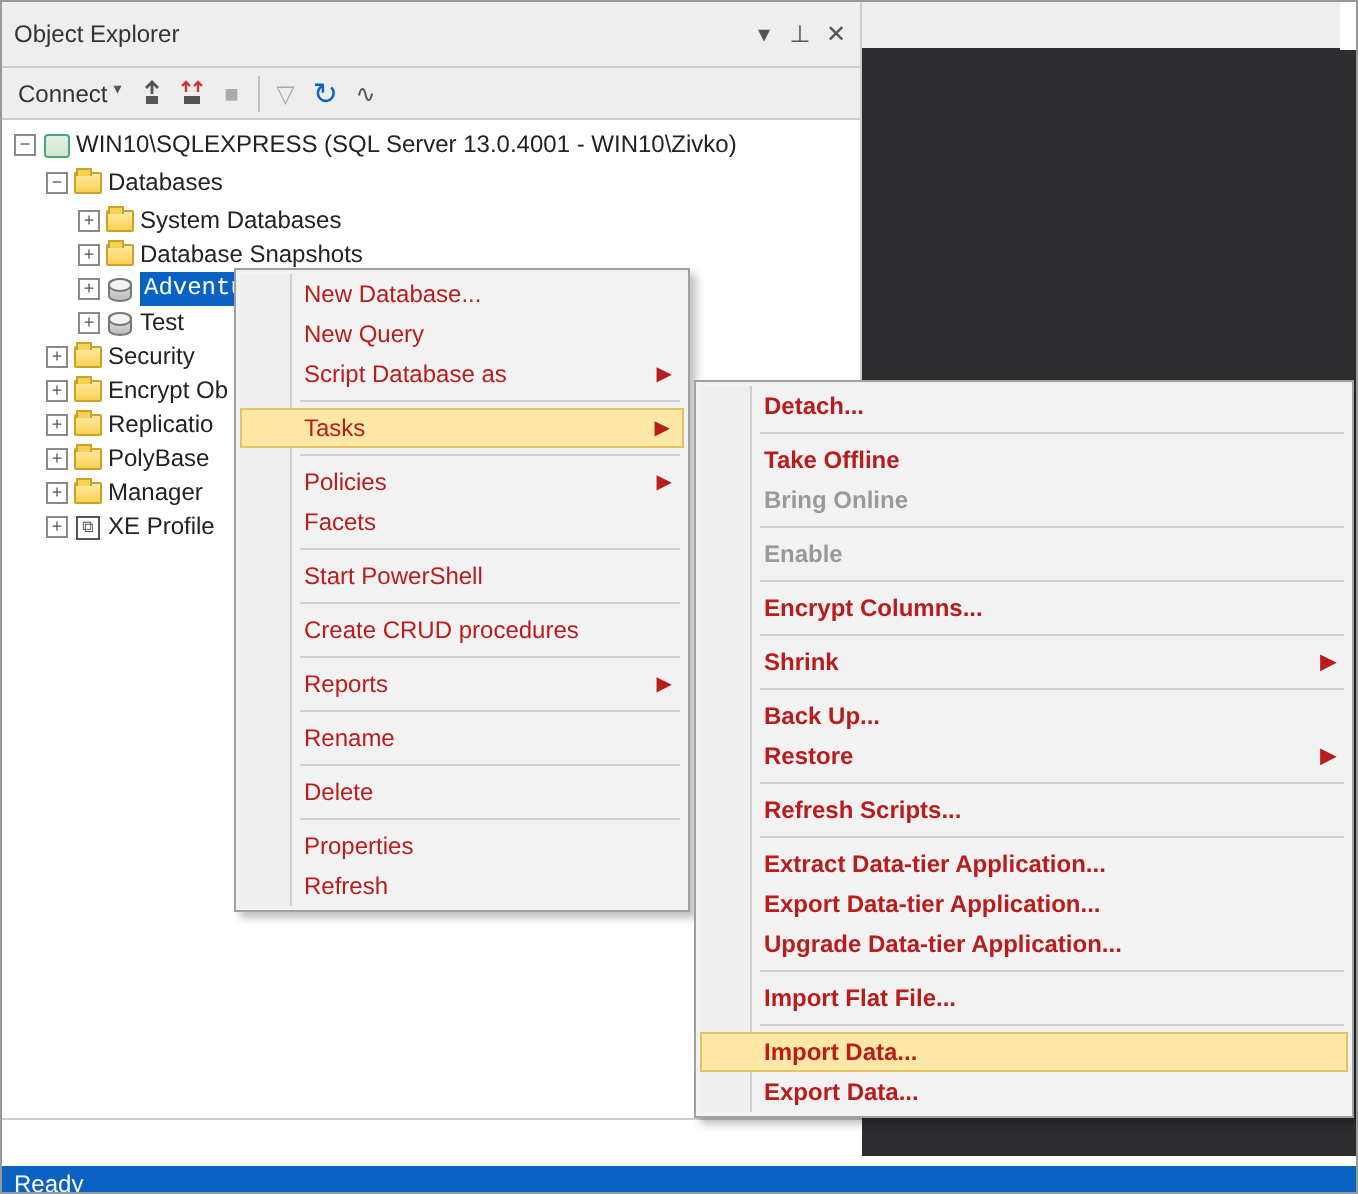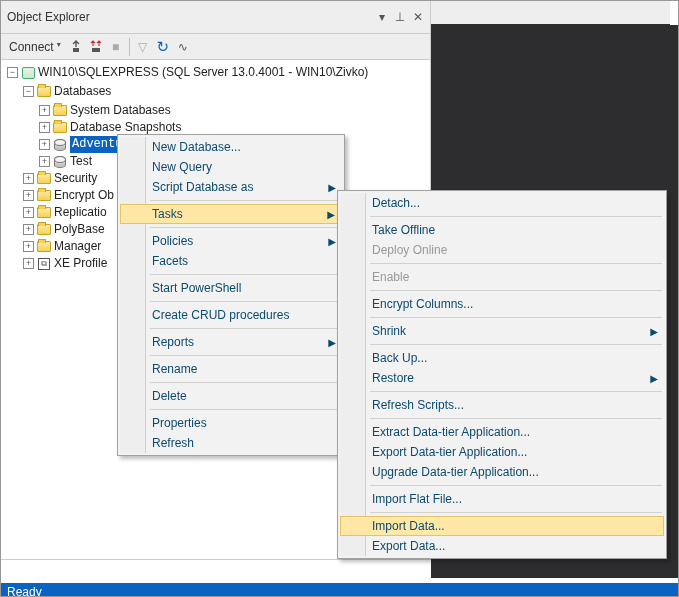--- a/index.html
+++ b/index.html
@@ -31,28 +31,28 @@
 .db { width: 12px; height: 12px; border: 1px solid #777; border-radius: 50% / 25%; background: linear-gradient(#e8e8e8,#bdbdbd); position: relative; }
 .db:before { content:""; position:absolute; top:-1px; left:-1px; right:-1px; height:5px; border:1px solid #777; border-radius:50%/50%; background:#f3f3f3;}
 .server { width: 13px; height: 12px; background: linear-gradient(#e6f0e6,#cfe8cf); border:1px solid #4a7; border-radius:2px; position:relative;}
 .xe { width:12px;height:12px;border:1px solid #555;display:inline-flex;align-items:center;justify-content:center;font-size:8px;color:#555;}
 .selected-hl { background: #0a63c2; color: #ffffff; outline: 1px dotted #fff; padding: 0 2px; font-family: Liberation Mono, monospace;}
 
 
 .context-menu { position: absolute; background: #f2f2f2; border: 1px solid #a0a0a0; box-shadow: 3px 3px 4px rgba(0,0,0,0.25); min-width: 228px; padding: 2px; }
 .context-menu .gutter { position: absolute; left: 2px; top: 2px; bottom: 2px; width: 26px; background: #eee; }
 .context-menu .gutter:after { content:""; position:absolute; right:0; top:0; bottom:0; width:1px; background:#d0d0d0;}
-.menu-item { position: relative; padding: 3px 20px 3px 32px; color: #0c4a6e; white-space: nowrap; }
+.menu-item { position: relative; padding: 3px 20px 3px 32px; color: #b91c1c; white-space: nowrap; }
 .menu-item.disabled { color: #9a9a9a; }
 .menu-item.highlight { background: #ffe8a6; border: 1px solid #e5c365; padding: 2px 19px 2px 31px; }
 .menu-item .arrow { position: absolute; right: 6px; top: 50%; transform: translateY(-50%); font-size: 10px; }
 .menu-sep { height: 1px; background: #d0d0d0; margin: 3px 2px 3px 30px; }
 
 #menu1 { left: 116px; top: 133px; }
-#menu2 { left: 336px; top: 189px; width: 330px; }
+#menu2 { left: 346px; top: 189px; width: 330px; font-weight: bold; }
 
 #panel-body { width: 430px; height: 559px; background: #fff; border-right: 1px solid #ccc; border-bottom: 1px solid #ccc; position: relative; }
 #outer-dark { position:absolute; left:0; top:582px; height:18px; right:0; background:#0a63c2; color:#fff; padding-left:6px; font-size:12px; display:flex; align-items:center;}
 #outer-bg { position:absolute; left:430px; top:24px; right:0; bottom:18px; background:#2d2d30; }
 #tab-strip { position:absolute; left:430px; right:8px; top:0; height:24px; background:#eee; border-bottom:1px solid #2d2d30;}
 .sep-v { width:1px; height:18px; background:#c0c0c0; margin:0 2px; }
 </style>
 </head>
 <body>
 
@@ -213,21 +213,21 @@
   <div class="menu-sep"></div>
   <div class="menu-item">Properties</div>
   <div class="menu-item">Refresh</div>
 </div>
 
 <div class="context-menu" id="menu2">
   <div class="gutter"></div>
   <div class="menu-item">Detach...</div>
   <div class="menu-sep"></div>
   <div class="menu-item">Take Offline</div>
-  <div class="menu-item disabled">Deploy Online</div>
+  <div class="menu-item disabled">Bring Online</div>
   <div class="menu-sep"></div>
   <div class="menu-item disabled">Enable</div>
   <div class="menu-sep"></div>
   <div class="menu-item">Encrypt Columns...</div>
   <div class="menu-sep"></div>
   <div class="menu-item"><span>Shrink</span><span class="arrow">▶</span></div>
   <div class="menu-sep"></div>
   <div class="menu-item">Back Up...</div>
   <div class="menu-item"><span>Restore</span><span class="arrow">▶</span></div>
   <div class="menu-sep"></div>

